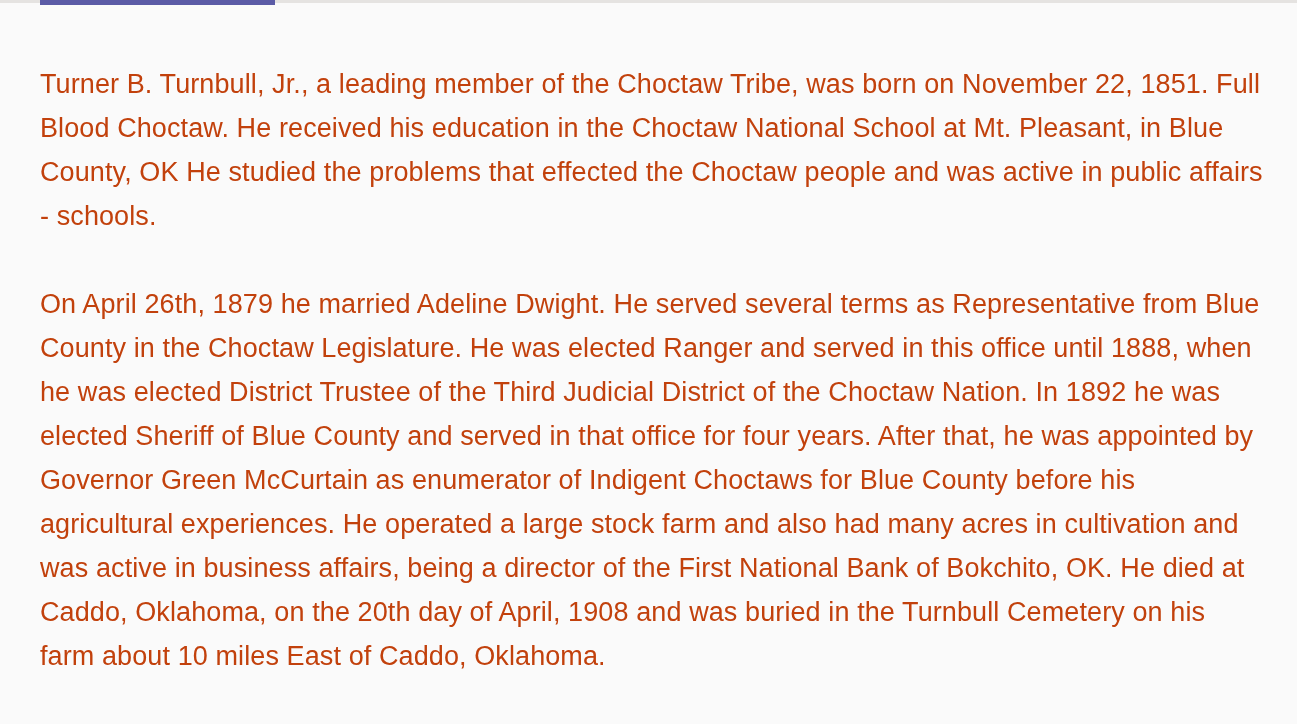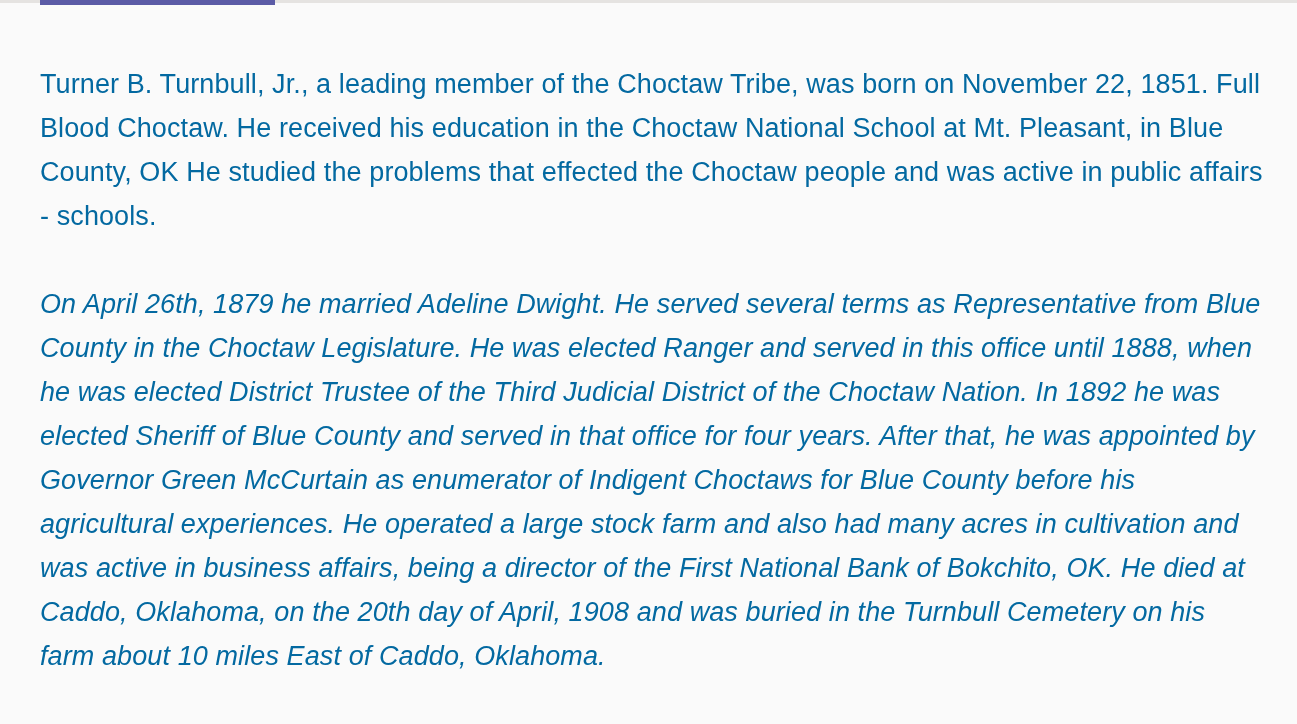--- a/index.html
+++ b/index.html
@@ -28,31 +28,30 @@
     left: 40px;
     width: 235px;
     height: 5px;
     background: #5b5ba6;
   }
   .article {
     position: absolute;
     top: 62px;
     left: 40px;
     right: 30px;
-    color: #0369a1;
+    color: #c2410c;
     font-size: 27px;
     line-height: 44px;
     letter-spacing: 0.1px;
   }
   .article p {
     margin: 0 0 44px 0;
   }
   .article p:last-child {
     margin-bottom: 4px;
-    font-style: italic;
   }
 </style>
 </head>
 <body>
 
 <div class="top-bar-track"></div>
 
 <div class="top-bar-accent"></div>
 
 <div class="article">

